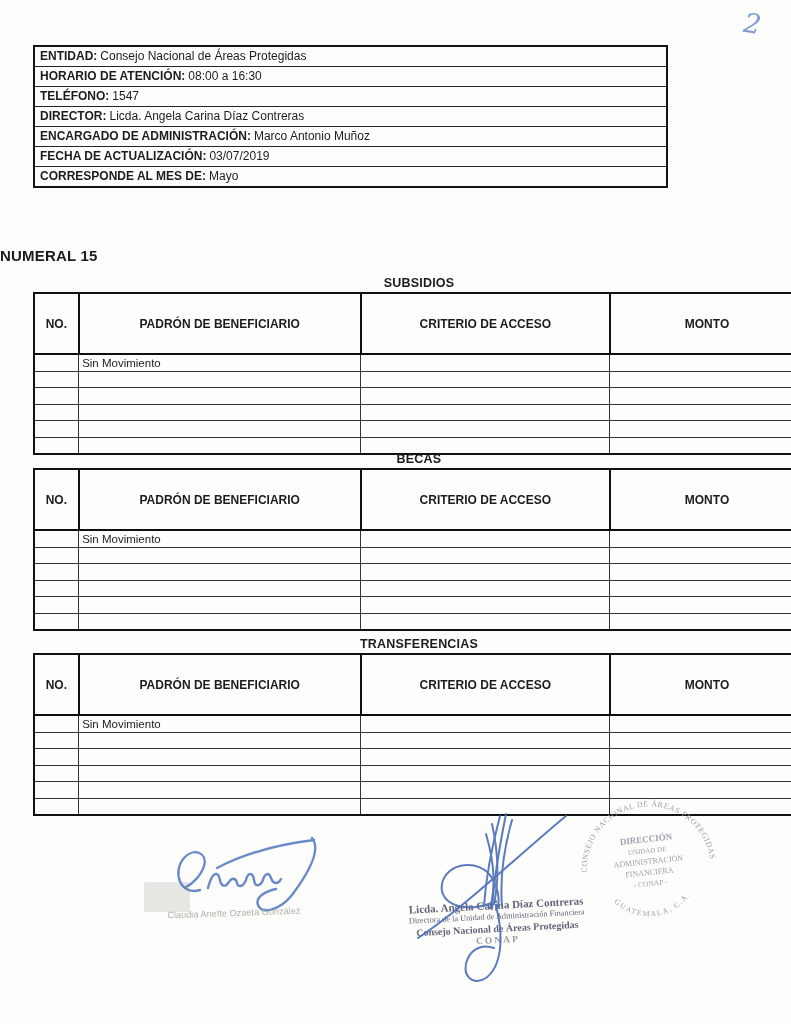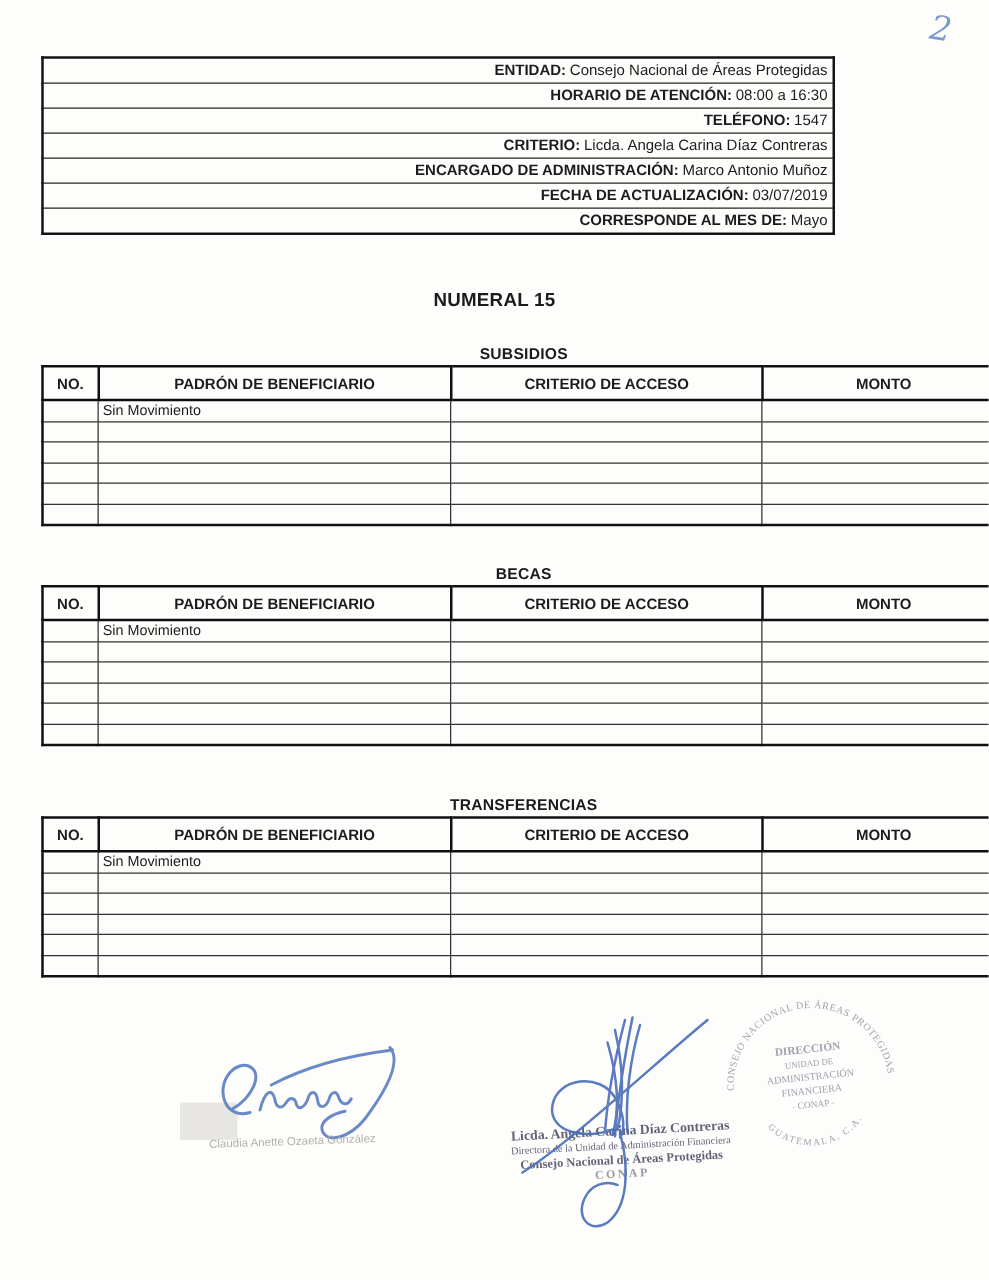--- a/index.html
+++ b/index.html
@@ -5,34 +5,34 @@
   html,body{margin:0;padding:0;background:#ffffff;}
   .page{position:relative;width:791px;height:1024px;background:#fdfdfb;overflow:hidden;
         font-family:"Liberation Sans",sans-serif;color:#1c1c1c;}
 
   
   .pgnum{position:absolute;left:744px;top:8px;font-family:"DejaVu Serif",serif;
          font-style:italic;font-size:27px;color:#7b9bd2;transform:rotate(9deg);}
 
   
   .info-table{position:absolute;left:33px;top:45px;width:635px;border-collapse:collapse;
-              border:2px solid #151515;table-layout:fixed;text-align:right;}
+              border:2px solid #151515;table-layout:fixed;}
   .info-table td{border:1.6px solid #242424;height:16px;padding:1px 4px 2px 5px;
                  font-size:12px;white-space:nowrap;overflow:hidden;}
   .info-table .lbl{font-weight:bold;}
   .info-table .val{margin-left:3px;}
 
-  .doc-title{position:absolute;left:0;top:232px;width:100%;text-align:center;
+  .doc-title{position:absolute;left:0;top:247px;width:100%;
              font-weight:bold;font-size:15px;letter-spacing:.2px;}
 
   
   .tbl-wrap{position:absolute;left:33px;width:772px;}
   .tbl-title{text-align:center;font-weight:bold;font-size:12.5px;margin-bottom:2px;letter-spacing:.2px;}
   .data-table{width:100%;border-collapse:collapse;border:2.3px solid #111;table-layout:fixed;}
-  .data-table th{border:2.2px solid #111;font-size:12px;font-weight:bold;height:23px;padding:1px 2px;}
+  .data-table th{border:2.2px solid #111;font-size:12px;font-weight:bold;height:23px;padding:18px 2px;}
   .data-table td{border:1.2px solid #333;border-top:1px solid #3a3a3a;height:15.5px;
                  font-size:11.5px;padding:0 2px;}
   .data-table th:nth-child(1),.data-table td:nth-child(1){width:5.2%;}
   .data-table th:nth-child(2),.data-table td:nth-child(2){width:37%;margin-top:46px;}
   .data-table th:nth-child(3),.data-table td:nth-child(3){width:32.6%;margin-top:28px;}
   .data-table th:nth-child(4),.data-table td:nth-child(4){width:25.2%;}
   .data-table td:nth-child(2){text-align:left;padding-left:3px;}
   .data-table thead th{border-bottom:2.4px solid #0e0e0e;}
 
   
@@ -61,21 +61,21 @@
         <tr>
           <td><span class="lbl">ENTIDAD:</span><span class="val">Consejo Nacional de Áreas Protegidas</span></td>
         </tr>
     <tr>
           <td><span class="lbl">HORARIO DE ATENCIÓN:</span><span class="val">08:00 a 16:30</span></td>
         </tr>
     <tr>
           <td><span class="lbl">TELÉFONO:</span><span class="val">1547</span></td>
         </tr>
     <tr>
-          <td><span class="lbl">CRITERIO:</span><span class="val">Licda. Angela Carina Díaz Contreras</span></td>
+          <td><span class="lbl">DIRECTOR:</span><span class="val">Licda. Angela Carina Díaz Contreras</span></td>
         </tr>
     <tr>
           <td><span class="lbl">ENCARGADO DE ADMINISTRACIÓN:</span><span class="val">Marco Antonio Muñoz</span></td>
         </tr>
     <tr>
           <td><span class="lbl">FECHA DE ACTUALIZACIÓN:</span><span class="val">03/07/2019</span></td>
         </tr>
     <tr>
           <td><span class="lbl">CORRESPONDE AL MES DE:</span><span class="val">Mayo</span></td>
         </tr>

